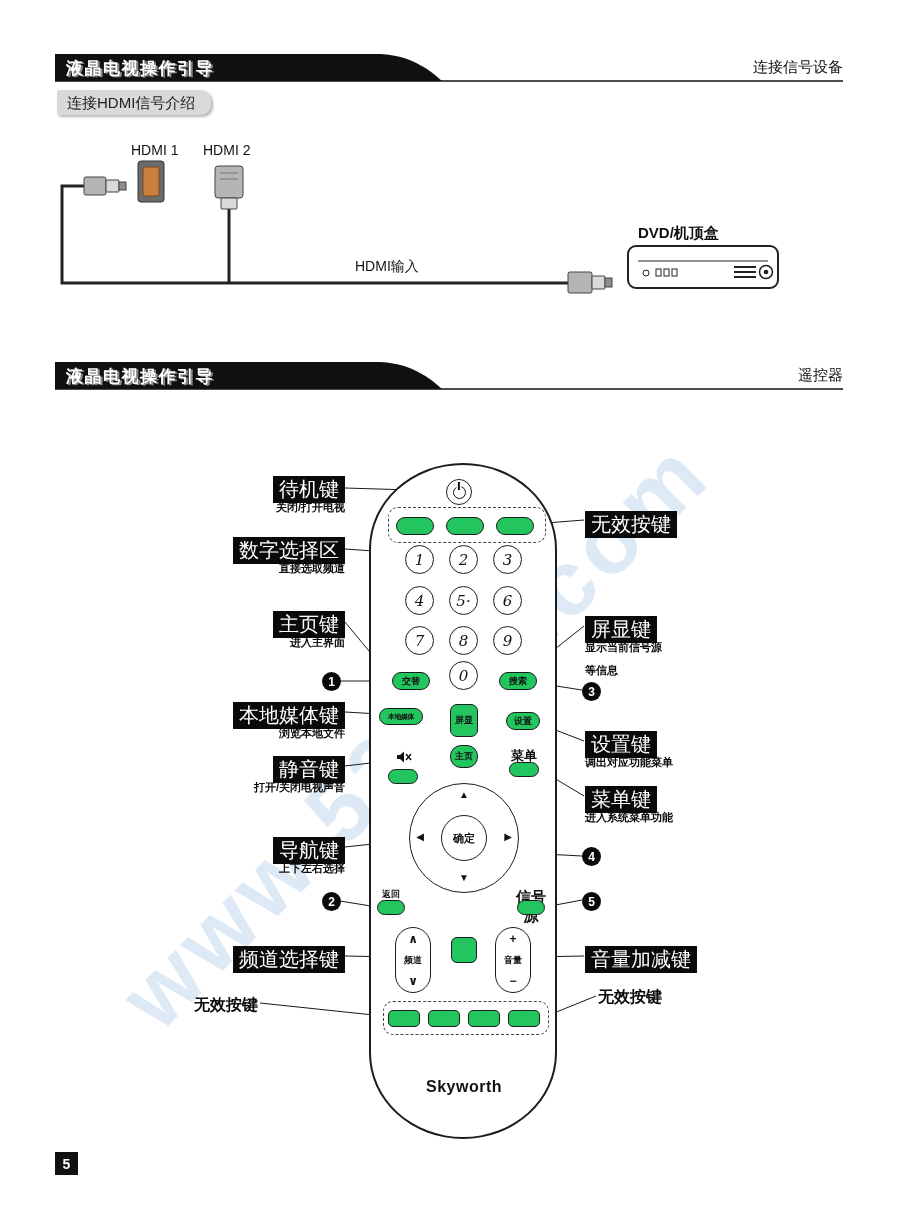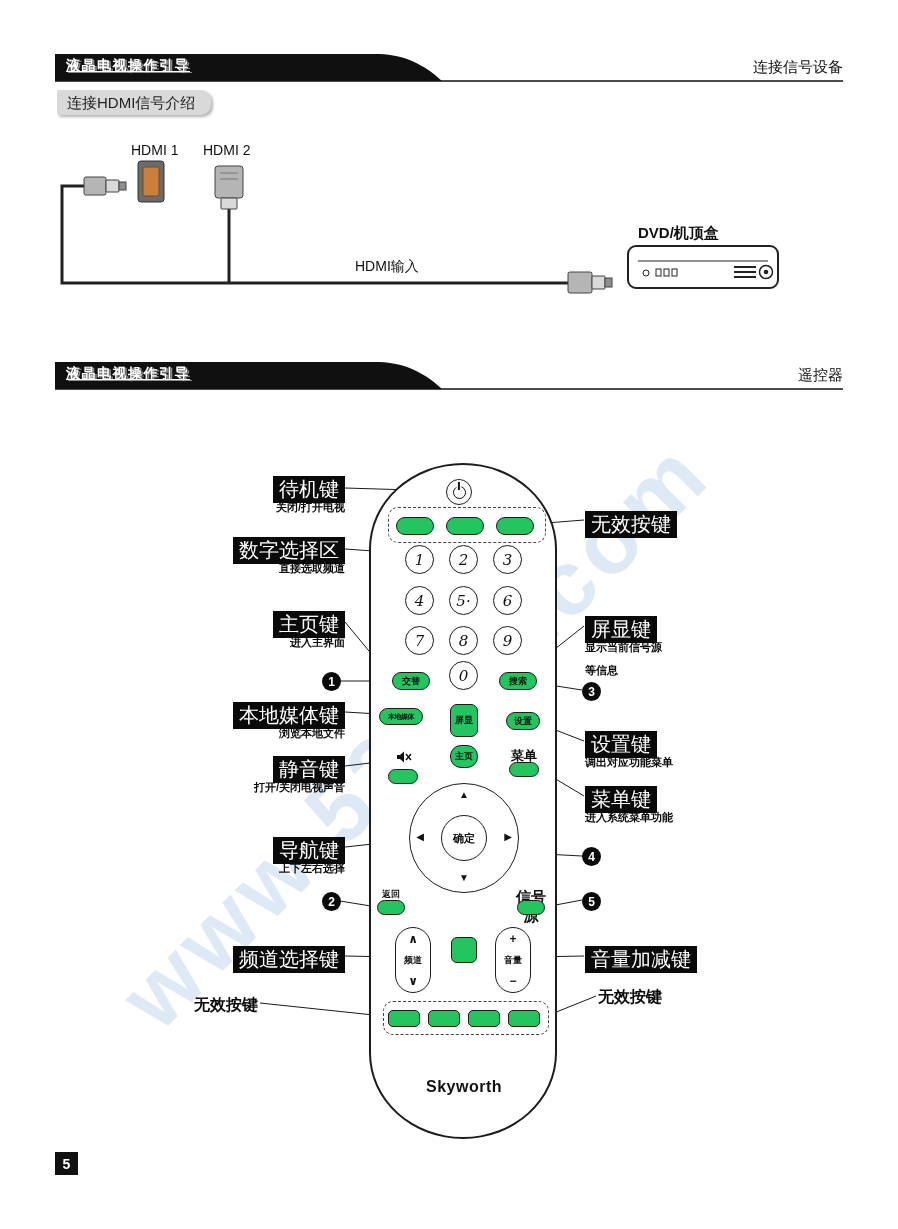--- a/index.html
+++ b/index.html
@@ -3,22 +3,22 @@
 <meta charset="utf-8">
 <style>
   * { margin:0; padding:0; box-sizing:border-box; }
   html,body { background:#fff; }
   body { font-family:"Liberation Sans","DejaVu Sans",sans-serif; color:#111; }
   .page { position:relative; width:898px; height:1229px; background:#fff; overflow:hidden; }
   .abs { position:absolute; }
   .watermark { position:absolute; left:100px; top:975px; transform:rotate(-45deg); transform-origin:0 0;
                font-size:92px; font-weight:bold; letter-spacing:6px; color:#c3daee; opacity:.55;
                white-space:nowrap; pointer-events:none; }
-  .hdr-title { position:absolute; color:#fff; font-size:14px; font-weight:bold; letter-spacing:1.5px;
-               text-shadow:2px 1px 0 #8a8a8a;text-decoration:underline; }
+  .hdr-title { position:absolute; color:#fff; font-size:17px; font-weight:bold; letter-spacing:1.5px;
+               text-shadow:2px 1px 0 #8a8a8a; }
   .hdr-right { position:absolute; right:55px; font-size:15px; color:#111; }
   .subtab { position:absolute; left:57px; top:90px; height:25px; line-height:25px; padding:0 16px 0 10px;
             background:#d9d9d9; border-radius:2px 10px 10px 2px; box-shadow:2px 2px 3px #b5b5b5;
             font-size:15px; color:#222; }
   .lbl { position:absolute; font-size:14px; color:#111; white-space:nowrap; }
   .blbl { position:absolute; font-size:15px; font-weight:bold; color:#111; white-space:nowrap; }
   .note { position:absolute; left:60px; top:304px; font-size:17px; color:#111; }
   .tag { position:absolute; background:#0a0a0a; color:#fff; font-size:20px; font-weight:normal;
          padding:0 6px; white-space:nowrap; }
   .desc { position:absolute; font-size:11px; font-weight:bold; color:#0a0a0a; white-space:nowrap; }

